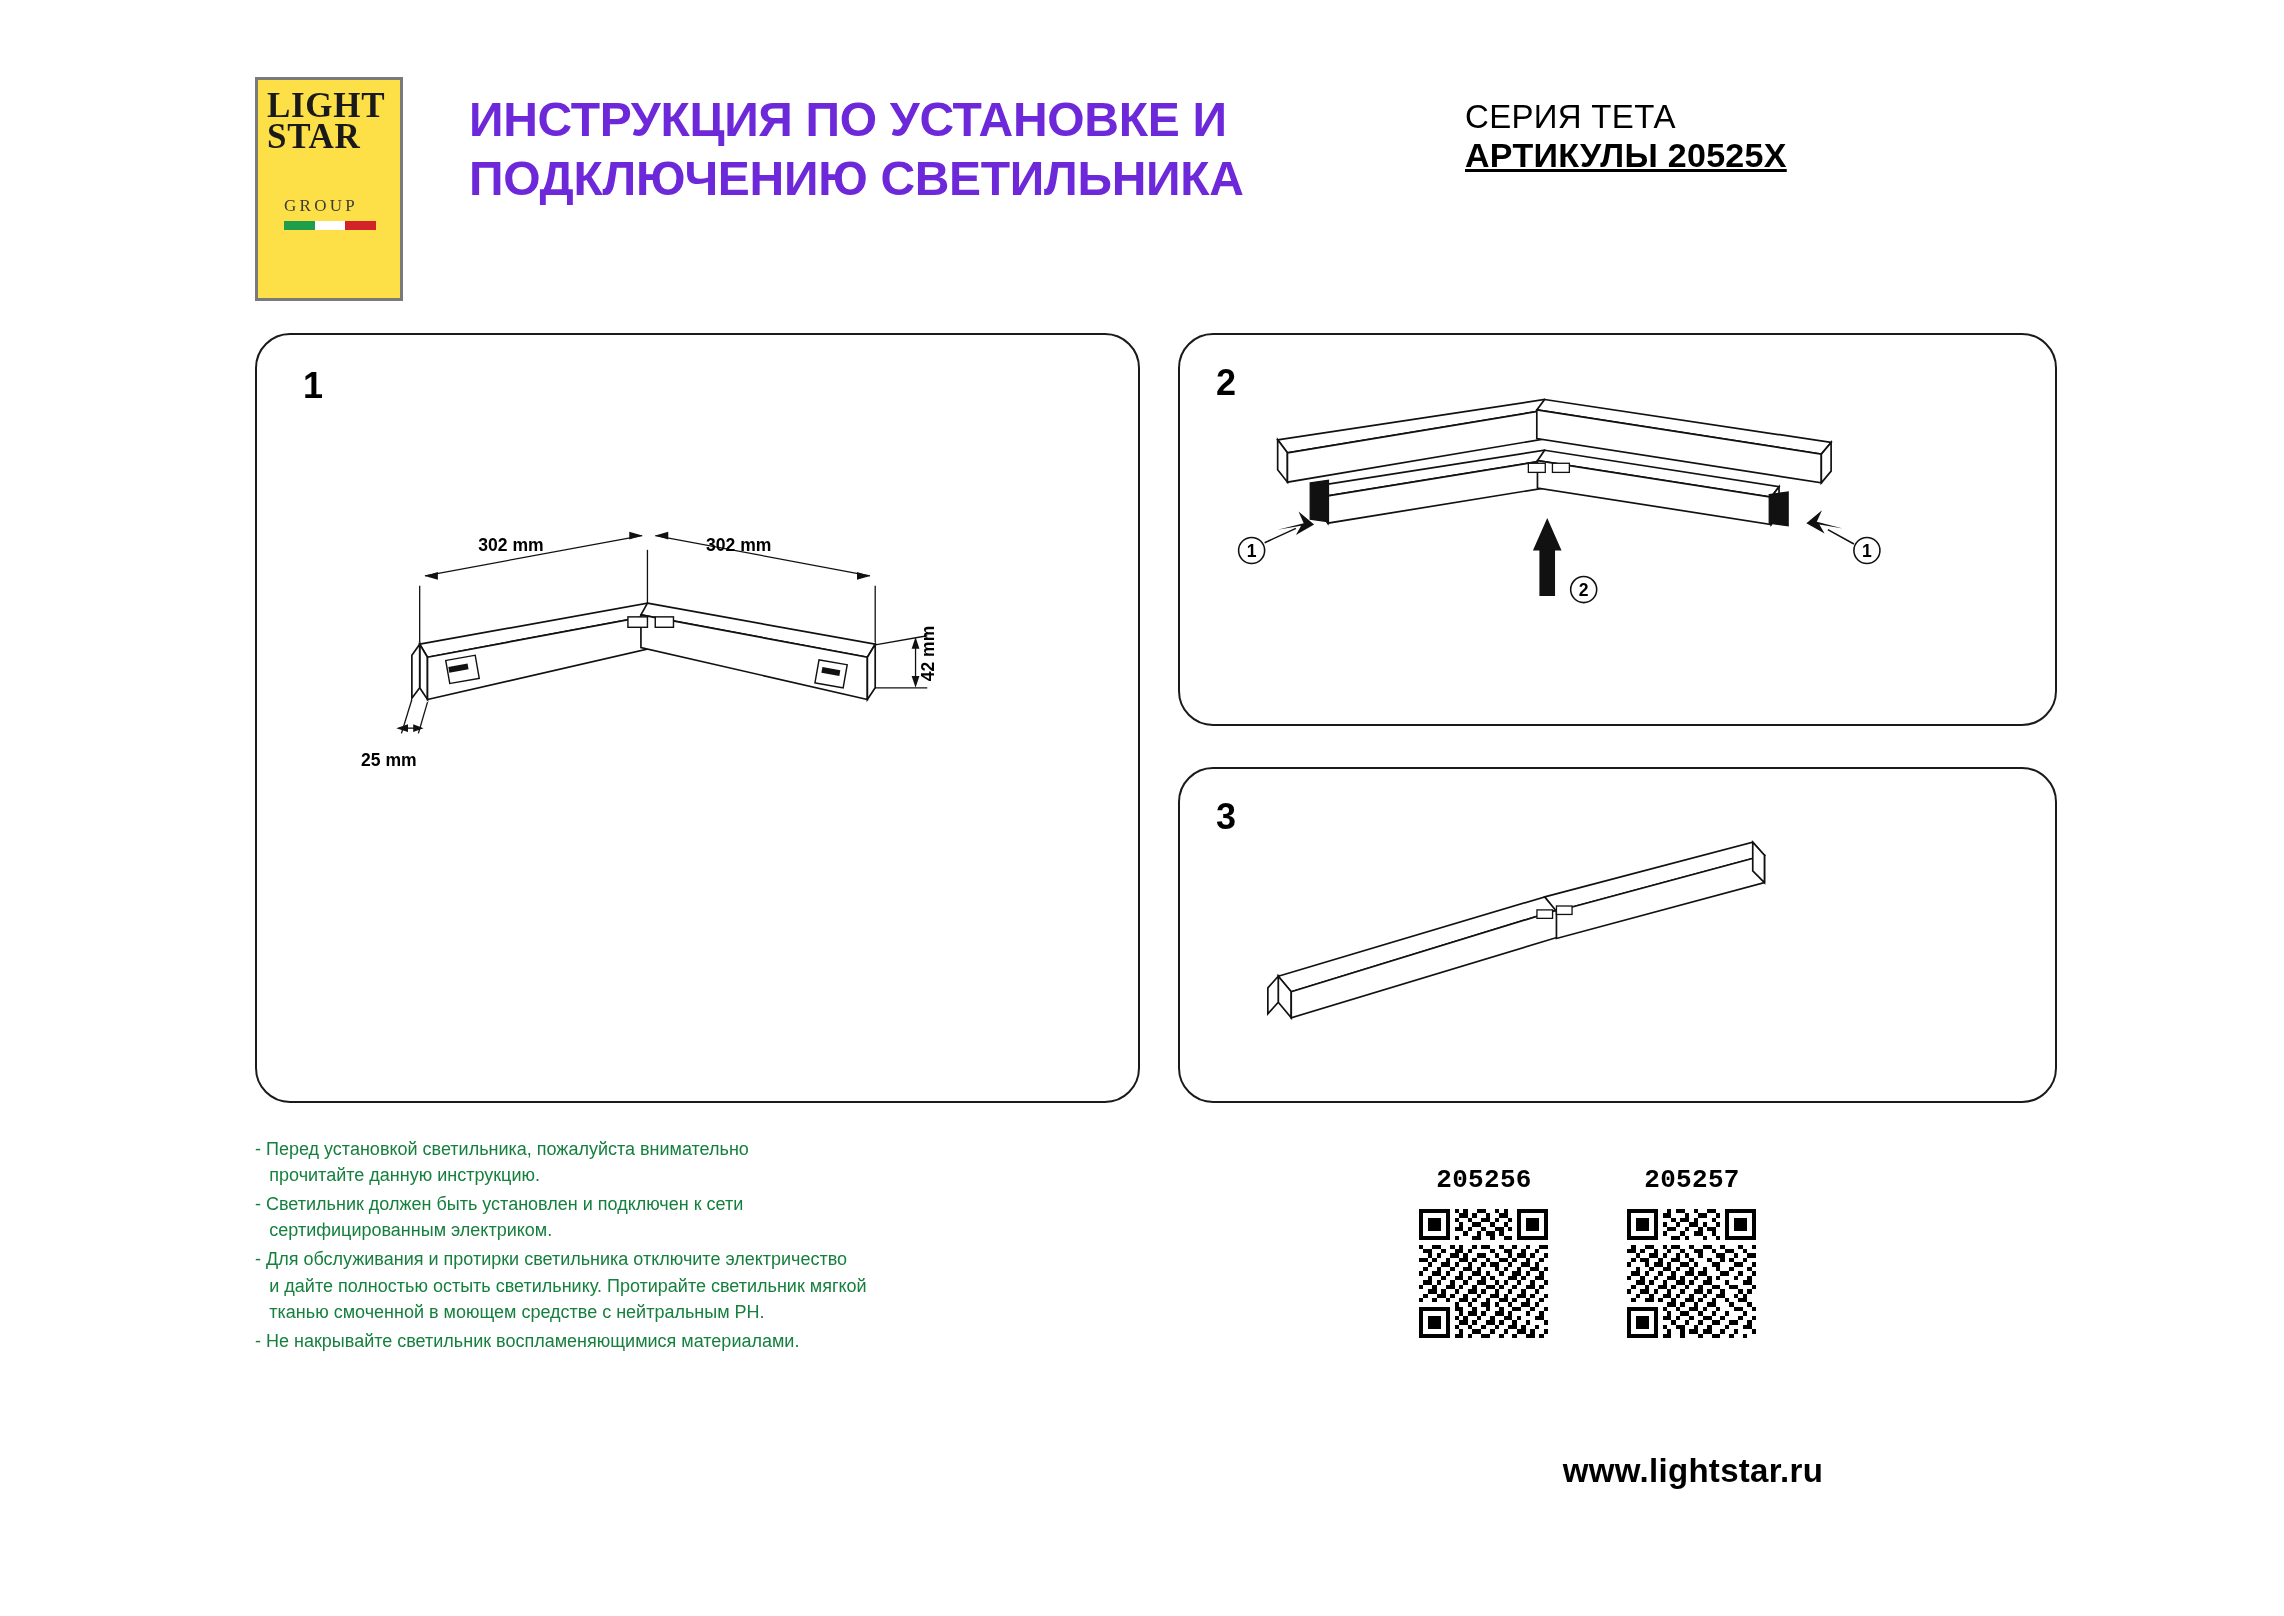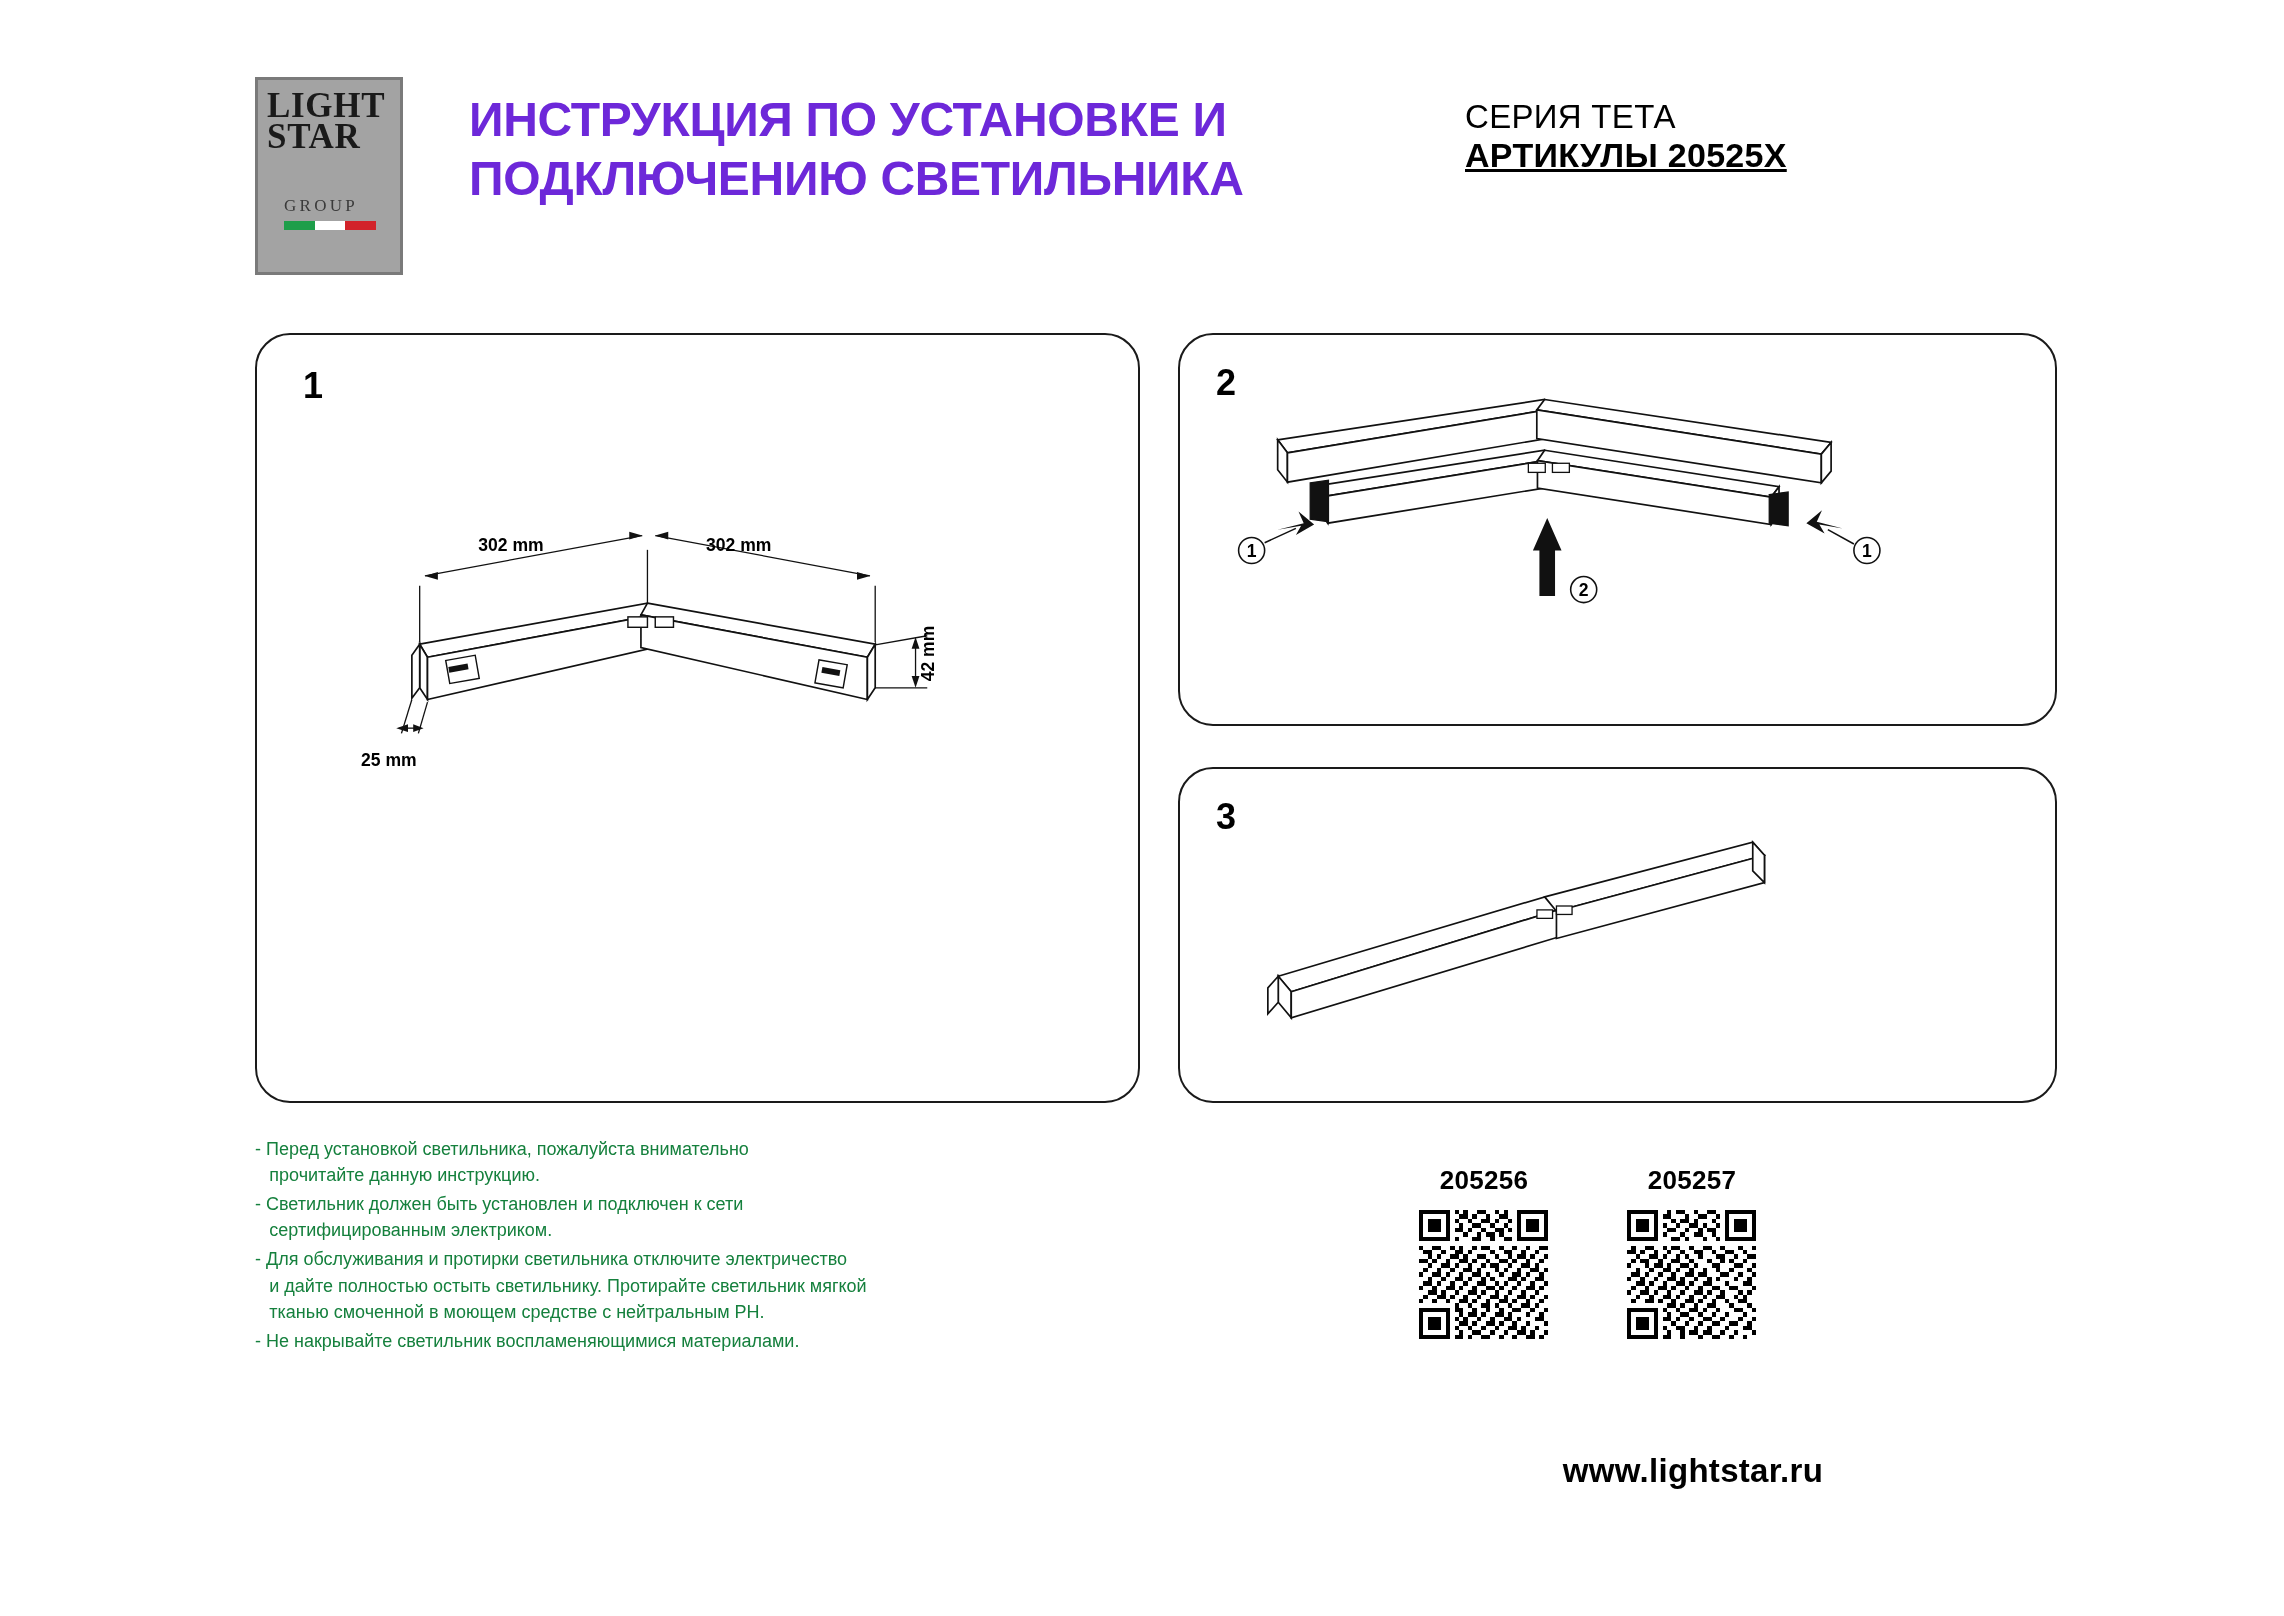--- a/index.html
+++ b/index.html
@@ -22,24 +22,24 @@
     top: 65px;
     left: 0;
     width: 100%;
     height: 208px;
   }
   .logo-box {
     position: absolute;
     left: 255px;
     top: 11.7px;
     width: 148px;
-    height: 198px;
+    height: 224px;
     border: 3.3px solid #7a7a7a;
     box-sizing: border-box;
-    background: #a3a3a3;
+    background: #fde047;
   }
   .logo-text {
     position: absolute;
     left: 9px;
     top: 11.7px;
     width: 130px;
     line-height: 0.88;
   }
   .logo-line {
     font-family: "Liberation Serif", serif;
@@ -153,20 +153,21 @@
     top: 1165px;
     width: 534px;
   }
   .qr-row { display: flex; gap: 78px; }
   .qr-block { width: 130px; text-align: center; }
   .qr-label {
     font-size: 26px;
     font-weight: 700;
     margin-bottom: 14.3px;
     letter-spacing: 0.3px;
+    font-family: Liberation Mono, monospace;
   }
   .qr-img { width: 129px; height: 129px; display: block; }
   .site {
     position: absolute;
     left: 1426px;
     top: 1452px;
     width: 534px;
     text-align: center;
     font-size: 33px;
     font-weight: 700;

